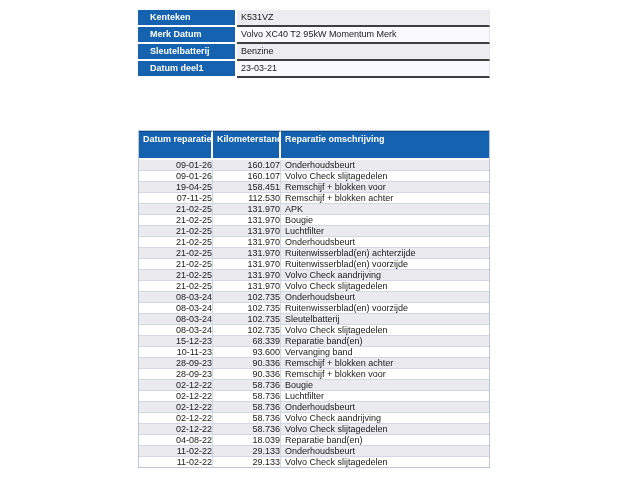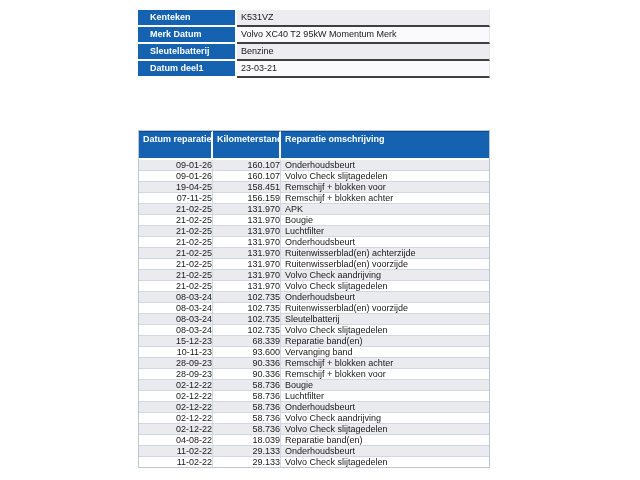--- a/index.html
+++ b/index.html
@@ -119,21 +119,21 @@
   </tr>
 
   <tr>
     <td>19-04-25</td>
     <td>158.451</td>
     <td>Remschijf + blokken voor</td>
   </tr>
 
   <tr>
     <td>07-11-25</td>
-    <td>156.159</td>
+    <td>112.530</td>
     <td>Remschijf + blokken achter</td>
   </tr>
 
   <tr>
     <td>21-02-25</td>
     <td>131.970</td>
     <td>APK</td>
   </tr>
 
   <tr>

